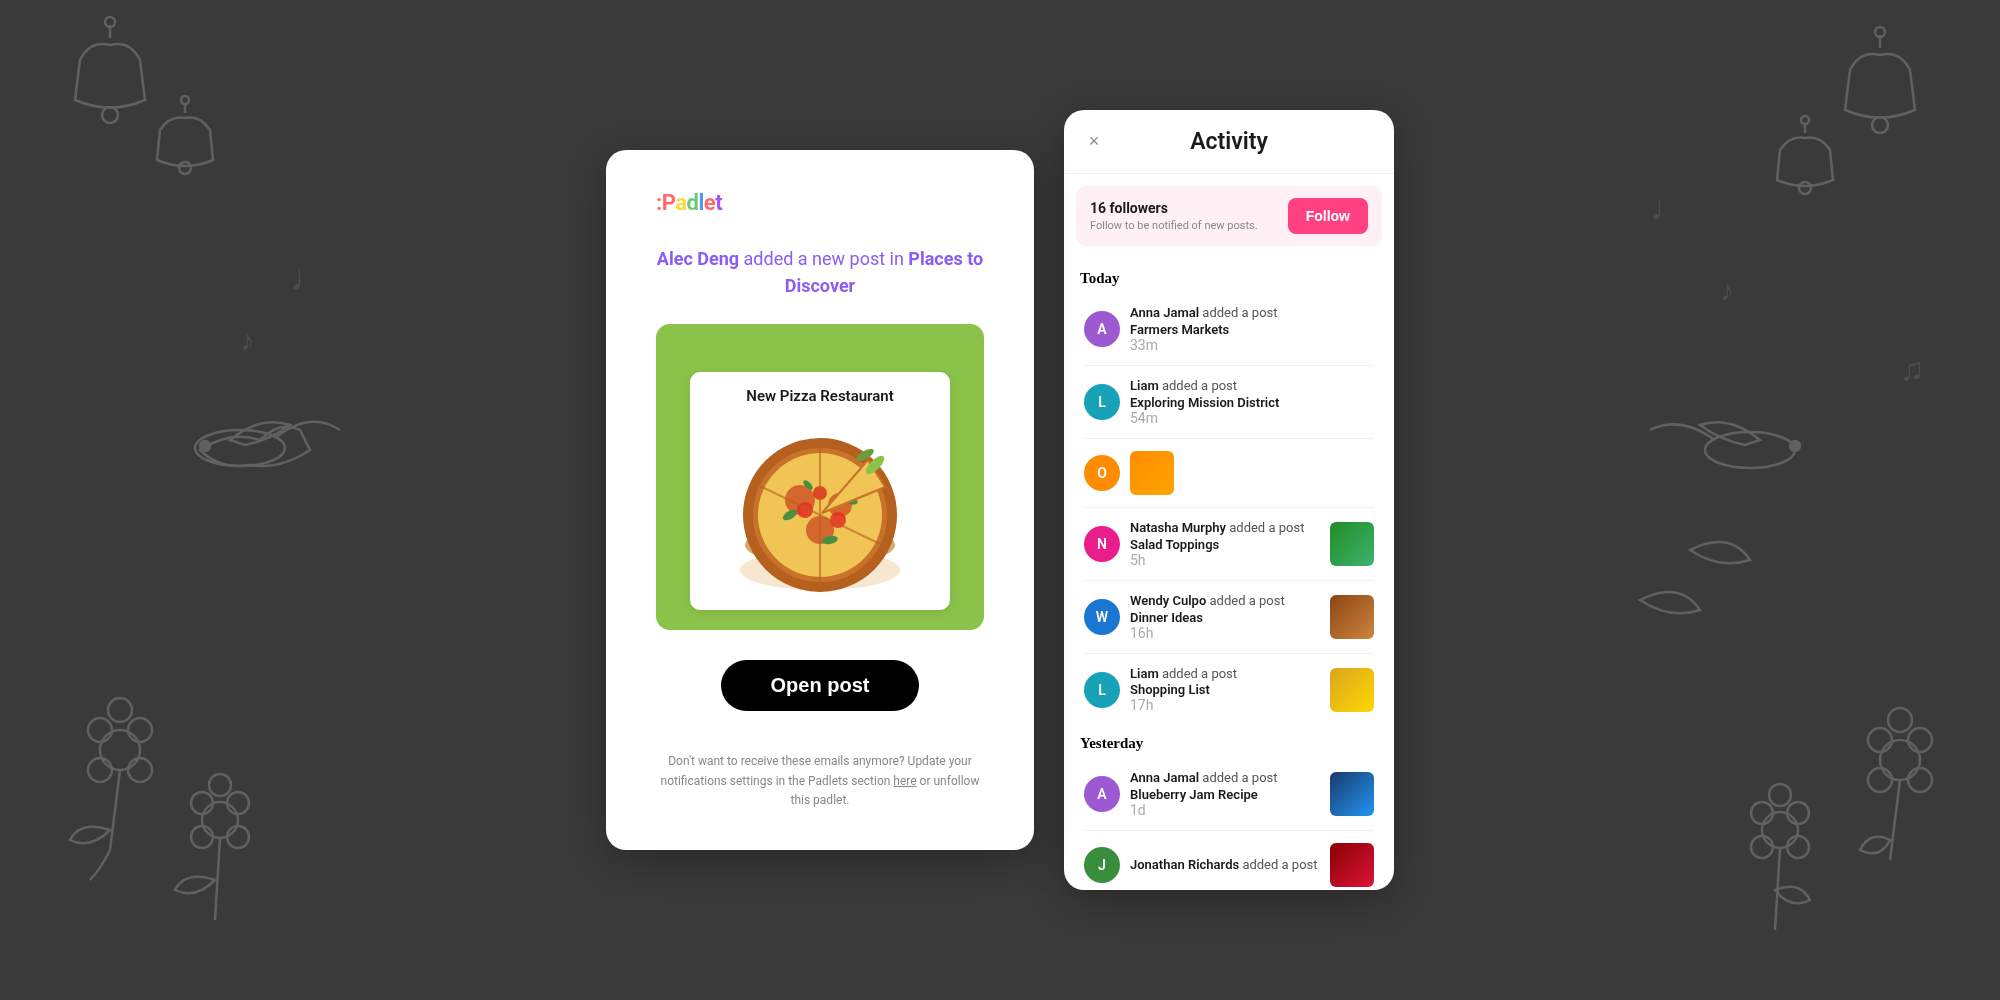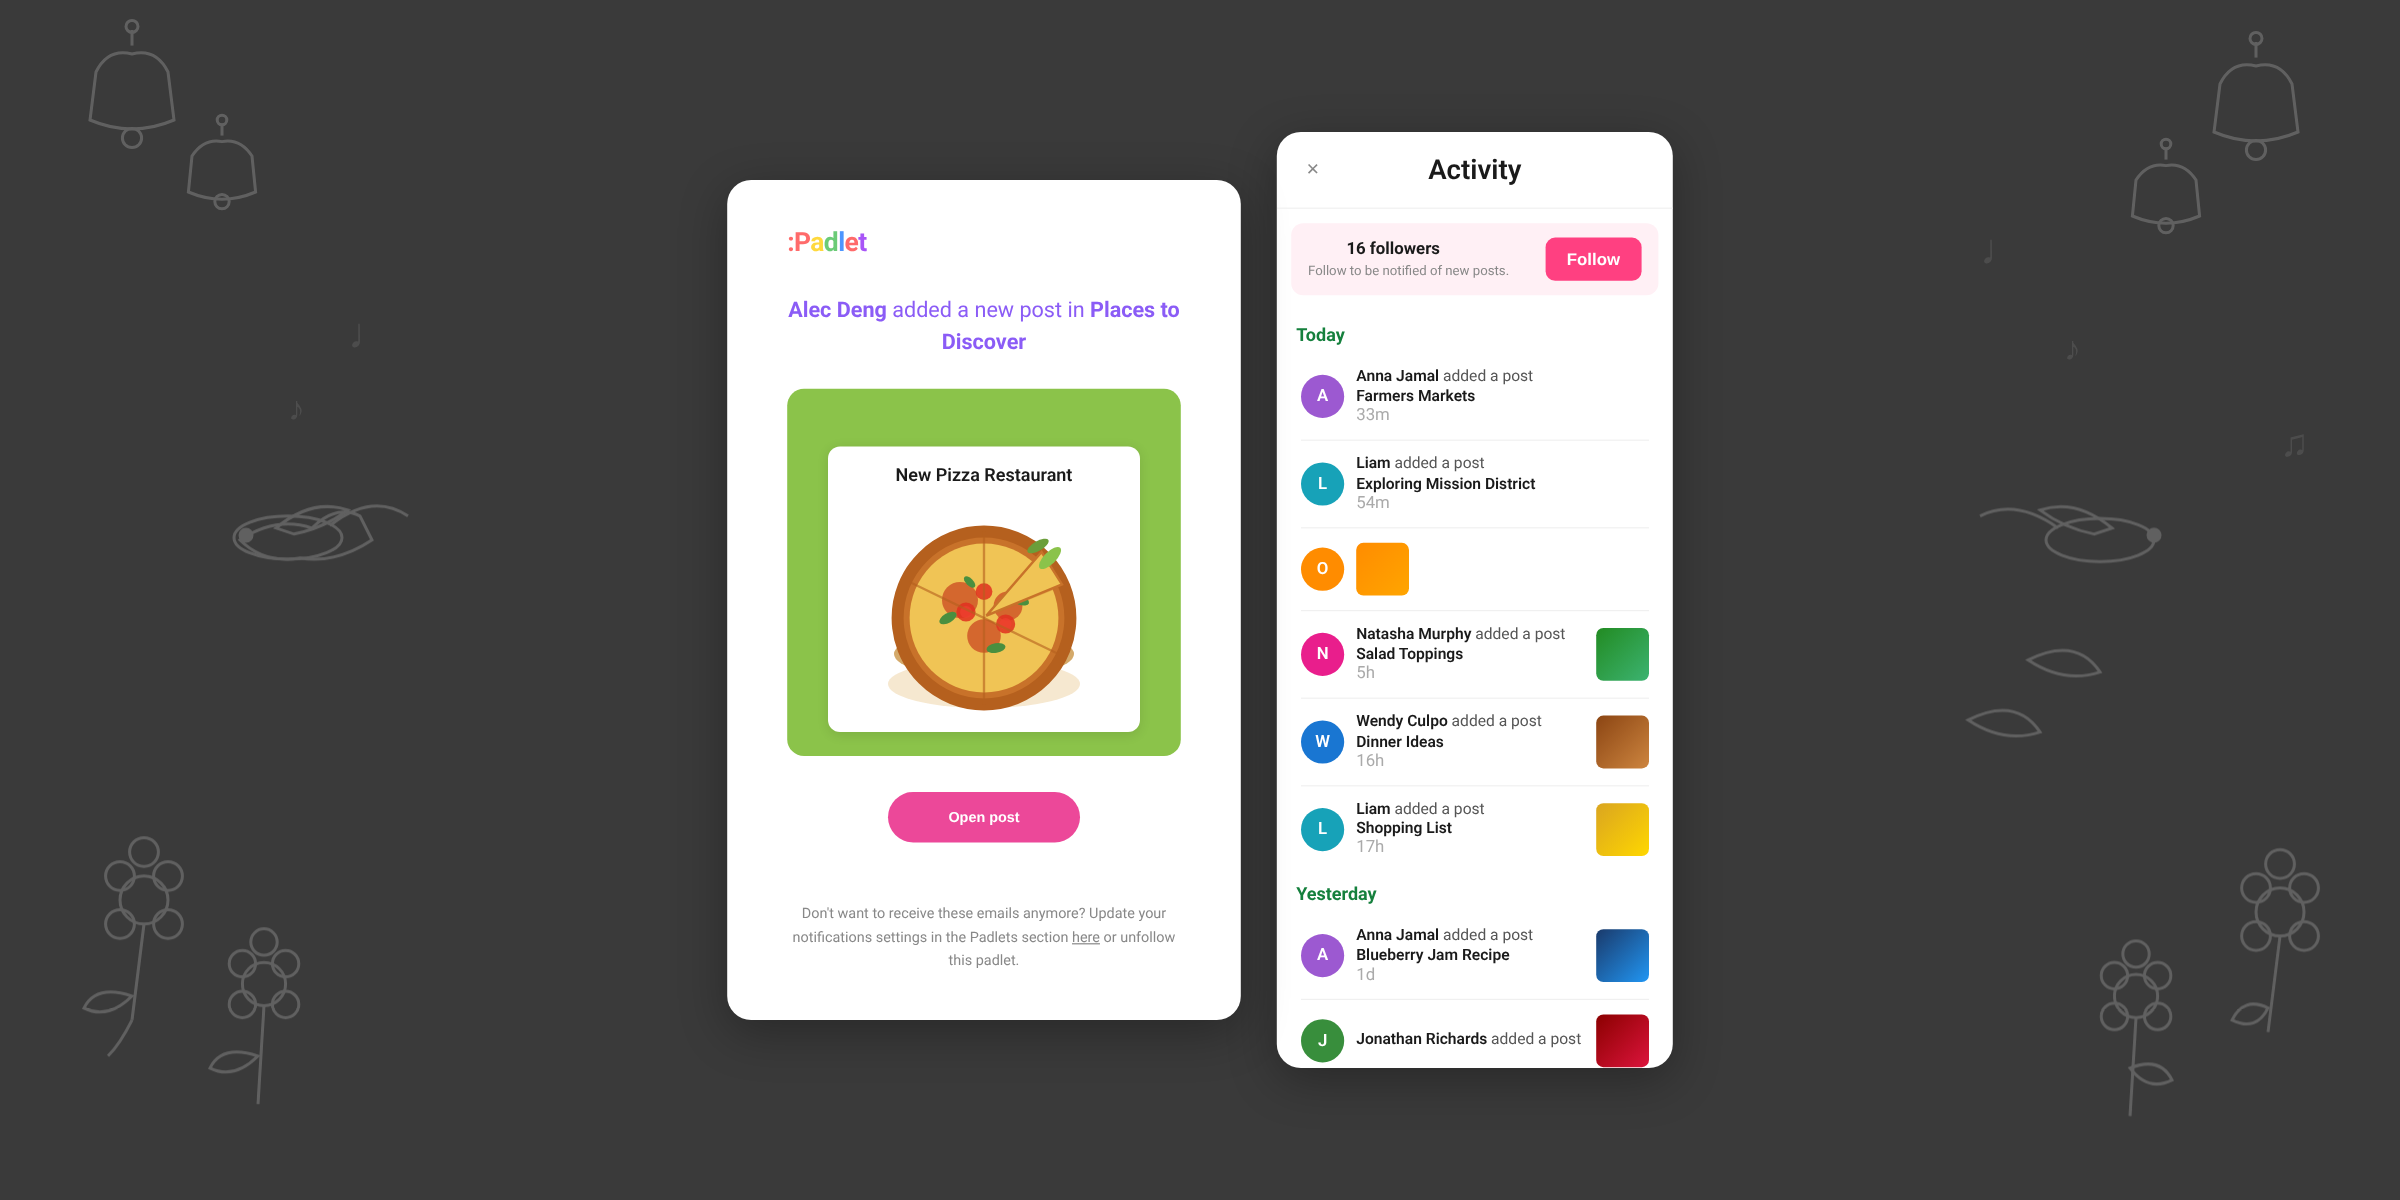--- a/index.html
+++ b/index.html
@@ -88,26 +88,26 @@
     }
 
     .post-card-title {
       font-size: 15px;
       font-weight: 600;
       color: #1a1a1a;
       margin-bottom: 10px;
     }
 
     .open-post-btn {
-      background: #ec4899;
+      background: #000000;
       color: white;
       border: none;
       border-radius: 50px;
       padding: 14px 50px;
-      font-size: 12px;
+      font-size: 20px;
       font-weight: 600;
       cursor: pointer;
       margin-bottom: 30px;
     }
 
     .email-footer {
       font-size: 12px;
       color: #888;
       text-align: center;
       line-height: 1.6;
@@ -175,21 +175,20 @@
     .followers-info {
       display: flex;
       flex-direction: column;
       gap: 3px;
     }
 
     .followers-count {
       font-size: 14px;
       font-weight: 700;
       color: #1a1a1a;
-      margin-left: 32px;
     }
 
     .followers-subtitle {
       font-size: 11px;
       color: #888;
     }
 
     .follow-btn {
       background: #FF4081;
       color: white;
@@ -203,22 +202,23 @@
 
     .activity-content {
       flex: 1;
       overflow-y: auto;
       padding: 0 12px;
     }
 
     .section-label {
       font-size: 15px;
       font-weight: 700;
-      color: #15803d;
+      color: #000000;
       padding: 12px 4px 8px;
+      font-family: Liberation Serif, serif;
     }
 
     .activity-item {
       display: flex;
       align-items: center;
       gap: 10px;
       padding: 10px 8px;
       border-radius: 8px;
       cursor: pointer;
     }

